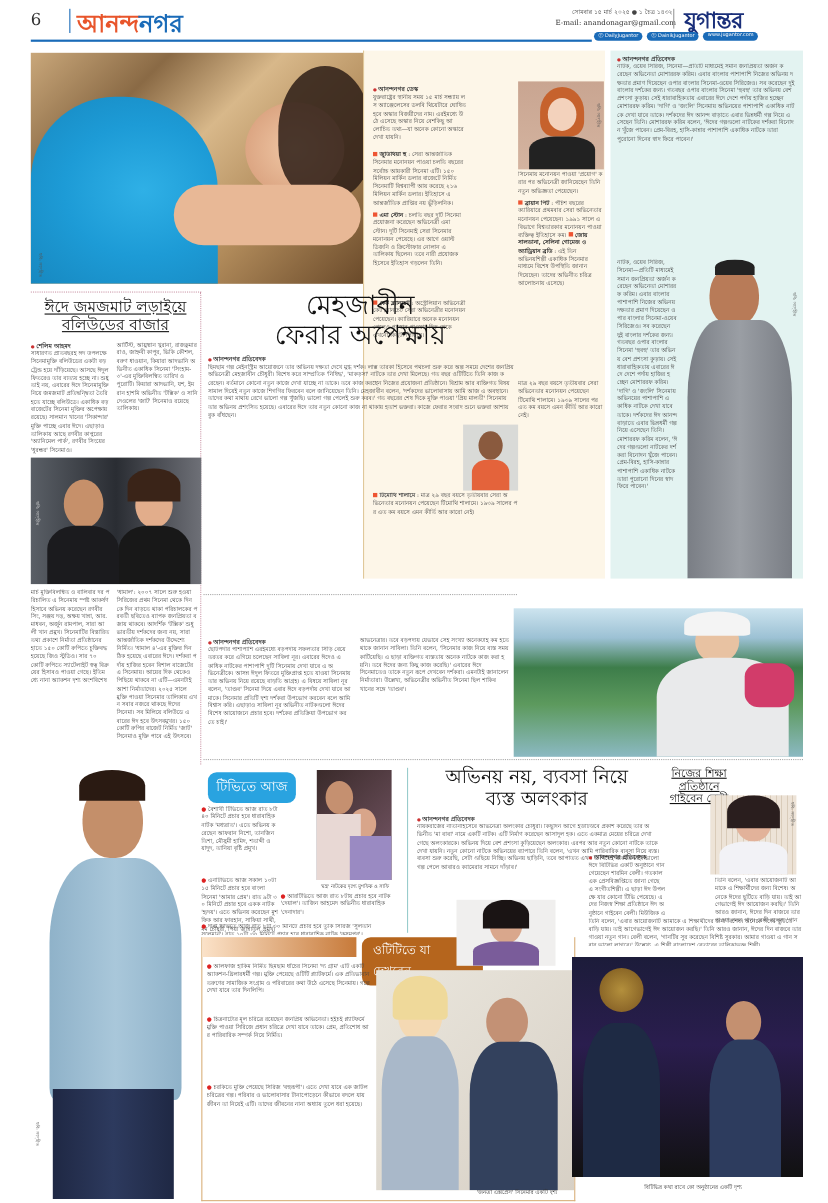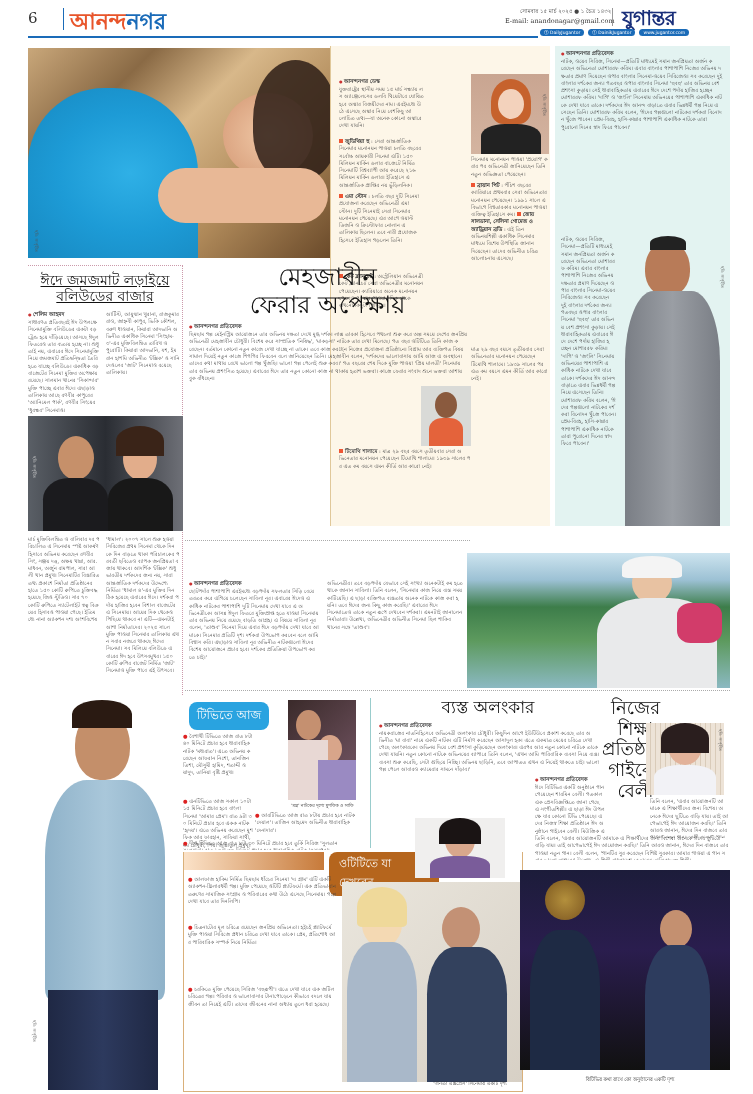--- a/index.html
+++ b/index.html
@@ -187,35 +187,36 @@
     <div class="abs" style="left:15px;top:5px;width:50px;height:40px;background:#efd99a;border-radius:50% 50% 10% 10%;"></div>
     <div class="abs" style="left:5px;top:60px;width:70px;height:140px;background:#a9b8c9;border-radius:35% 35% 0 0;"></div>
     <div class="abs" style="left:100px;top:25px;width:38px;height:44px;background:#c39175;border-radius:50%;"></div>
     <div class="abs" style="left:85px;top:65px;width:80px;height:135px;background:#33415d;border-radius:35% 35% 0 0;"></div>
   </div>
 </div>
 <div class="abs caption" style="left:400px;top:1080px;width:140px;">'জনতা এক্সপ্রেস' সিনেমার একটি দৃশ্য</div>
 
 <div class="abs" style="left:370px;top:698px;width:235px;height:150px;border-left:1px solid #9cc;">
   <div class="headline" style="font-size:17px;">
+    <div>অভিনয় নয়, ব্যবসা নিয়ে</div>
     <div>ব্যস্ত অলংকার</div>
   </div>
   <div style="padding:4px 4px 0 8px;">
     <div class="byline">আনন্দনগর প্রতিবেদক</div>
     <div class="body-text" style="height:70px;">নায়করাজের নাতনিহিসেবে অভিনেত্রী অলংকার চৌধুরী। কিছুদিন আগে ইউটিউবে প্রকাশ করেছে তার অভিনীত 'মা বাবা' নামে একটি নাটক। এটি নির্মাণ করেছেন আসাদুল হক। এতে একমাত্র মেয়ের চরিত্রে দেখা গেছে অলংকারকে। অভিনয় দিয়ে বেশ প্রশংসা কুড়িয়েছেন অলংকার। এরপর আর নতুন কোনো নাটকে তাকে দেখা যায়নি। নতুন কোনো নাটকে অভিনয়ের ব্যাপারে তিনি বলেন, 'এখন আমি পারিবারিক ব্যবসা নিয়ে ব্যস্ত। ব্যবসা শুরু করেছি, সেটা গুছিয়ে নিচ্ছি। অভিনয় ছাড়িনি, তবে আপাতত এখন এ নিয়েই থাকতে চাই। ভালো গল্প পেলে আবারও ক্যামেরার সামনে দাঁড়াব।'</div>
   </div>
 </div>
 <div class="abs photo" style="left:415px;top:818px;width:90px;height:60px;background:#f0efee;">
   <div class="abs" style="left:30px;top:4px;width:30px;height:36px;background:#d9a78c;border-radius:50%;"></div>
   <div class="abs" style="left:24px;top:0;width:42px;height:26px;background:#1a1414;border-radius:50% 50% 0 0;"></div>
   <div class="abs" style="left:15px;top:38px;width:60px;height:22px;background:#7a5c9a;border-radius:40% 40% 0 0;"></div>
 </div>
 
 <div class="abs" style="left:605px;top:698px;width:125px;height:150px;">
-  <div class="headline" style="font-size:18px;position:absolute;left:-7px;top:0;width:75px;">
+  <div class="headline" style="font-size:10px;position:absolute;left:-7px;top:0;width:75px;text-decoration:underline;">
     <div>নিজের শিক্ষা</div>
     <div>প্রতিষ্ঠানে</div>
     <div>গাইবেন বেলী</div>
   </div>
   <div class="abs photo" style="left:41px;top:25px;width:78px;height:72px;background:repeating-linear-gradient(90deg,#ede3d7 0 4px,#d9cbb9 4px 5px);">
     <div class="abs" style="left:22px;top:4px;width:34px;height:38px;background:#e2b29a;border-radius:50%;"></div>
     <div class="abs" style="left:15px;top:0;width:48px;height:30px;background:#2a1e1e;border-radius:50% 50% 0 0;"></div>
     <div class="abs" style="left:8px;top:42px;width:62px;height:30px;background:#f2f2f6;border-radius:40% 40% 0 0;"></div>
     <span class="credit" style="right:1px;top:6px;">ছবি: সংগৃহীত</span>
   </div>

